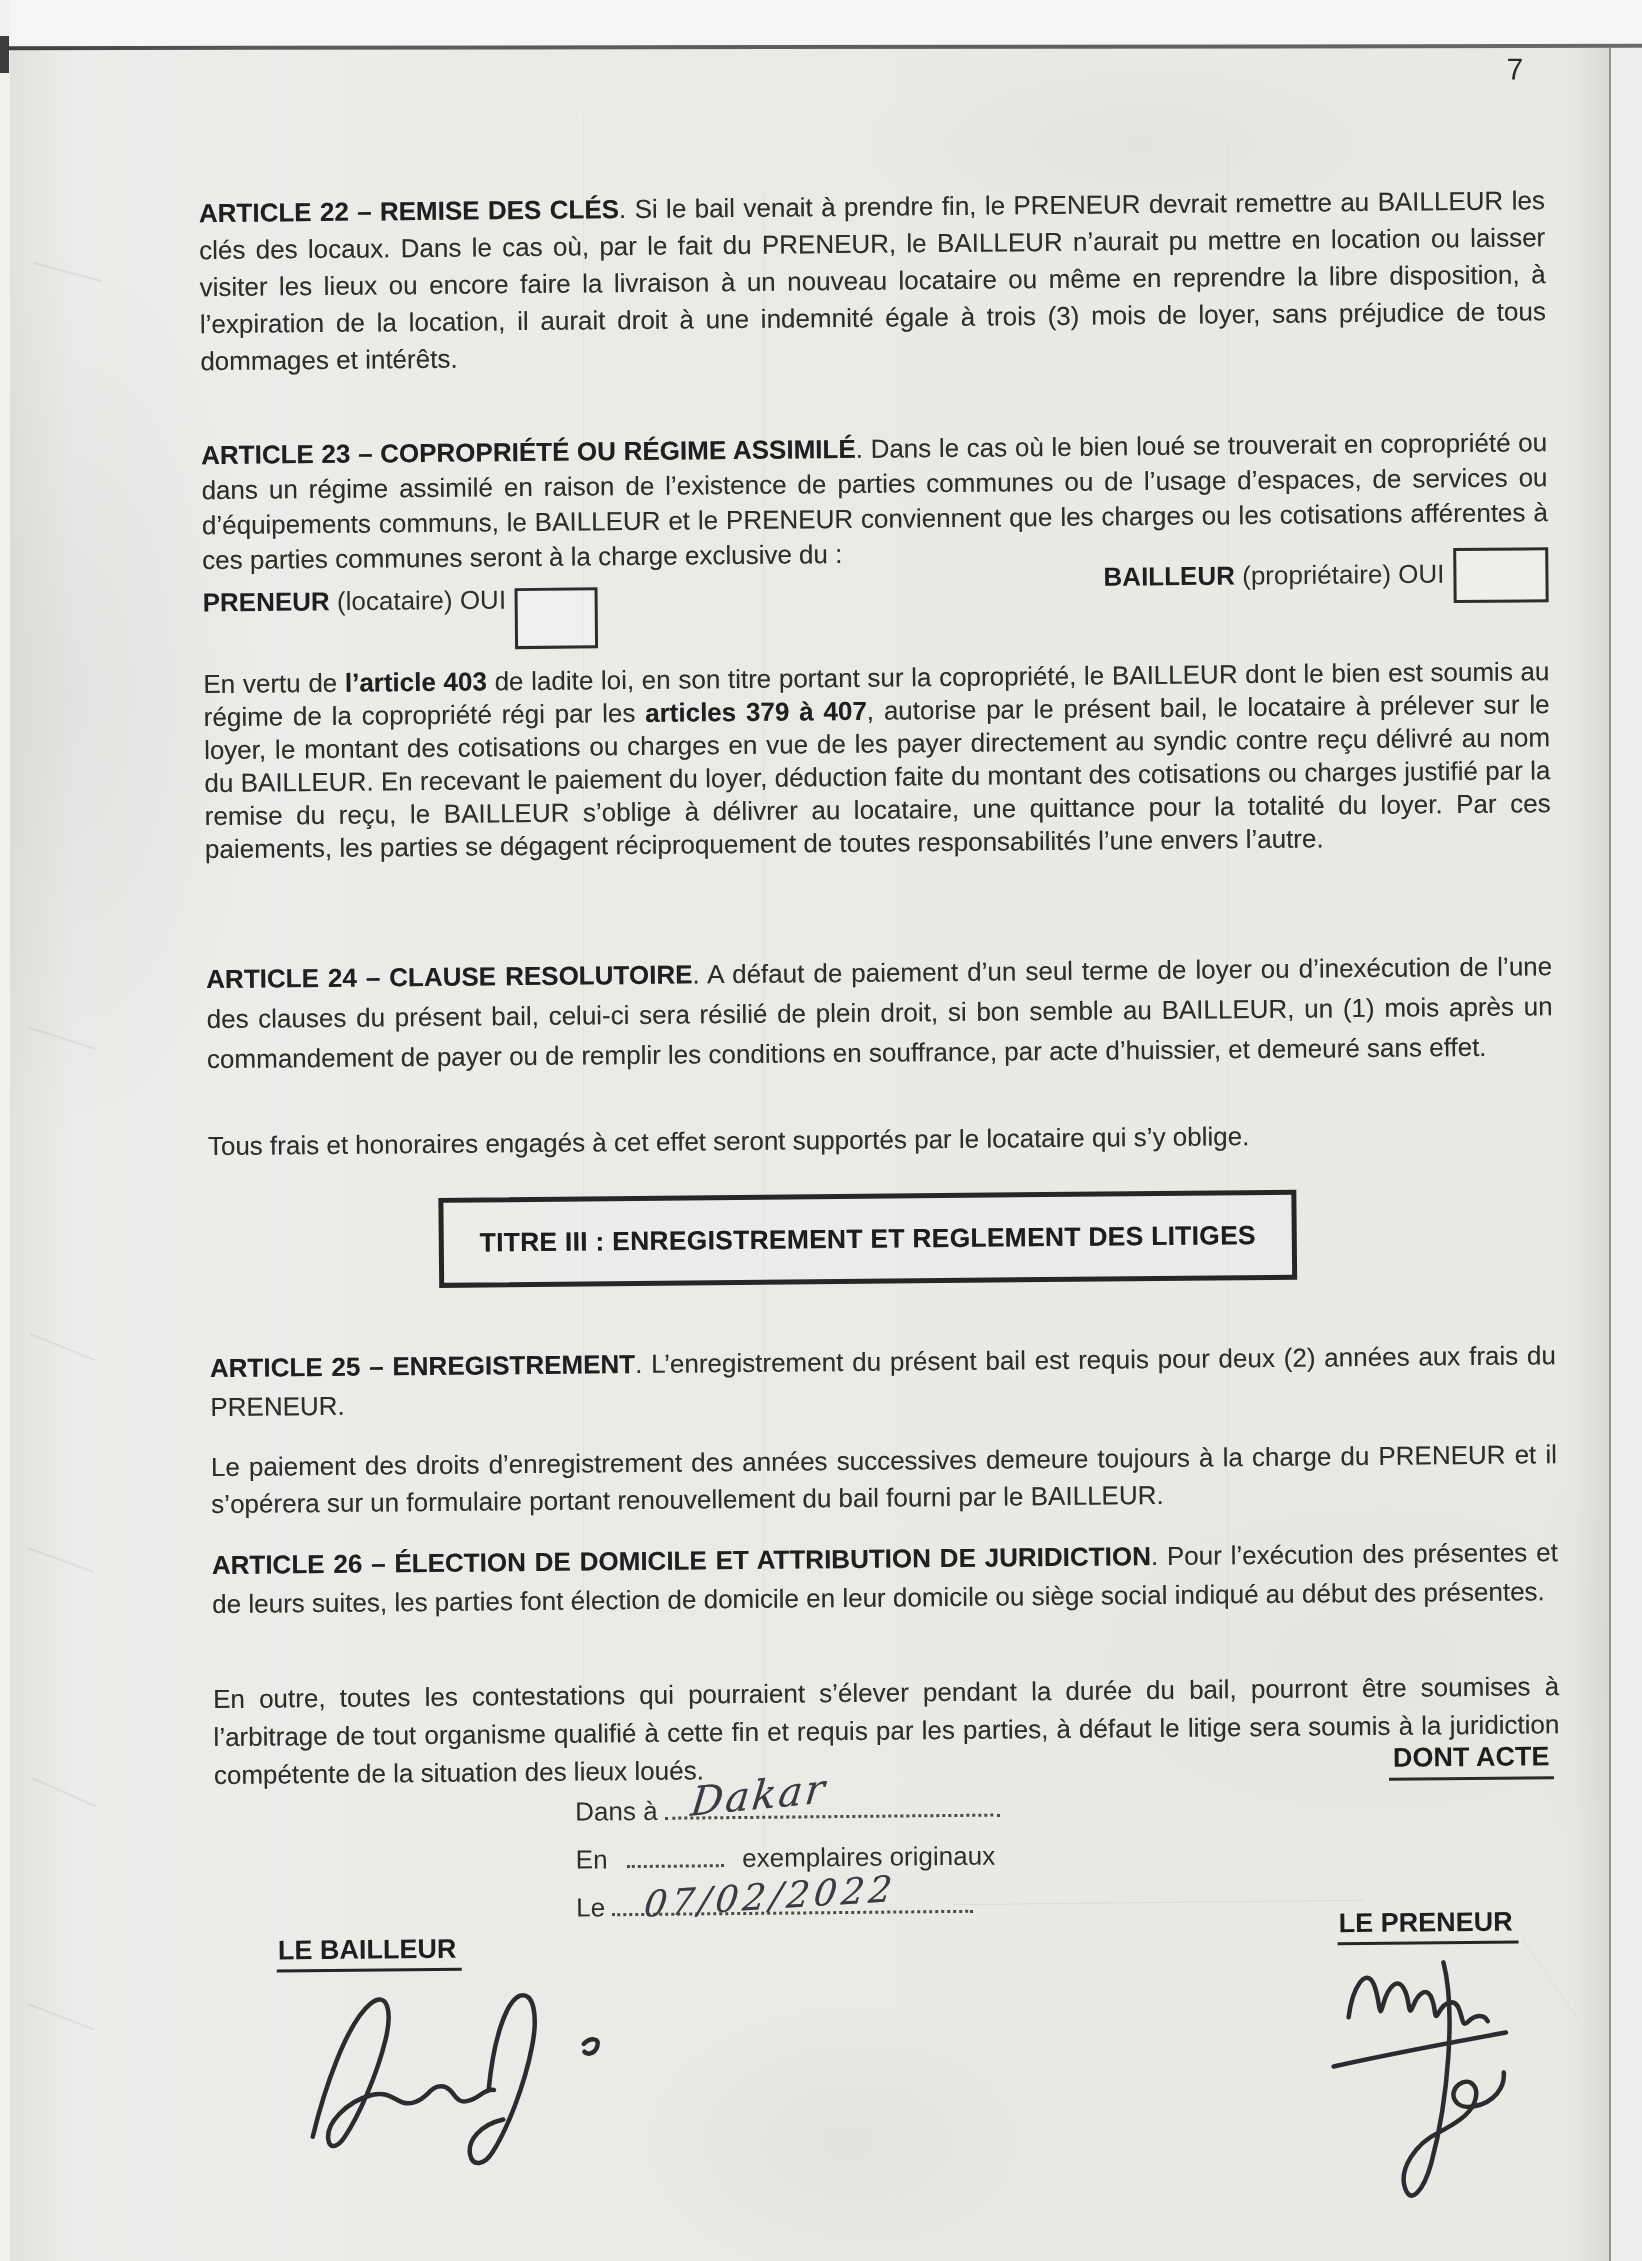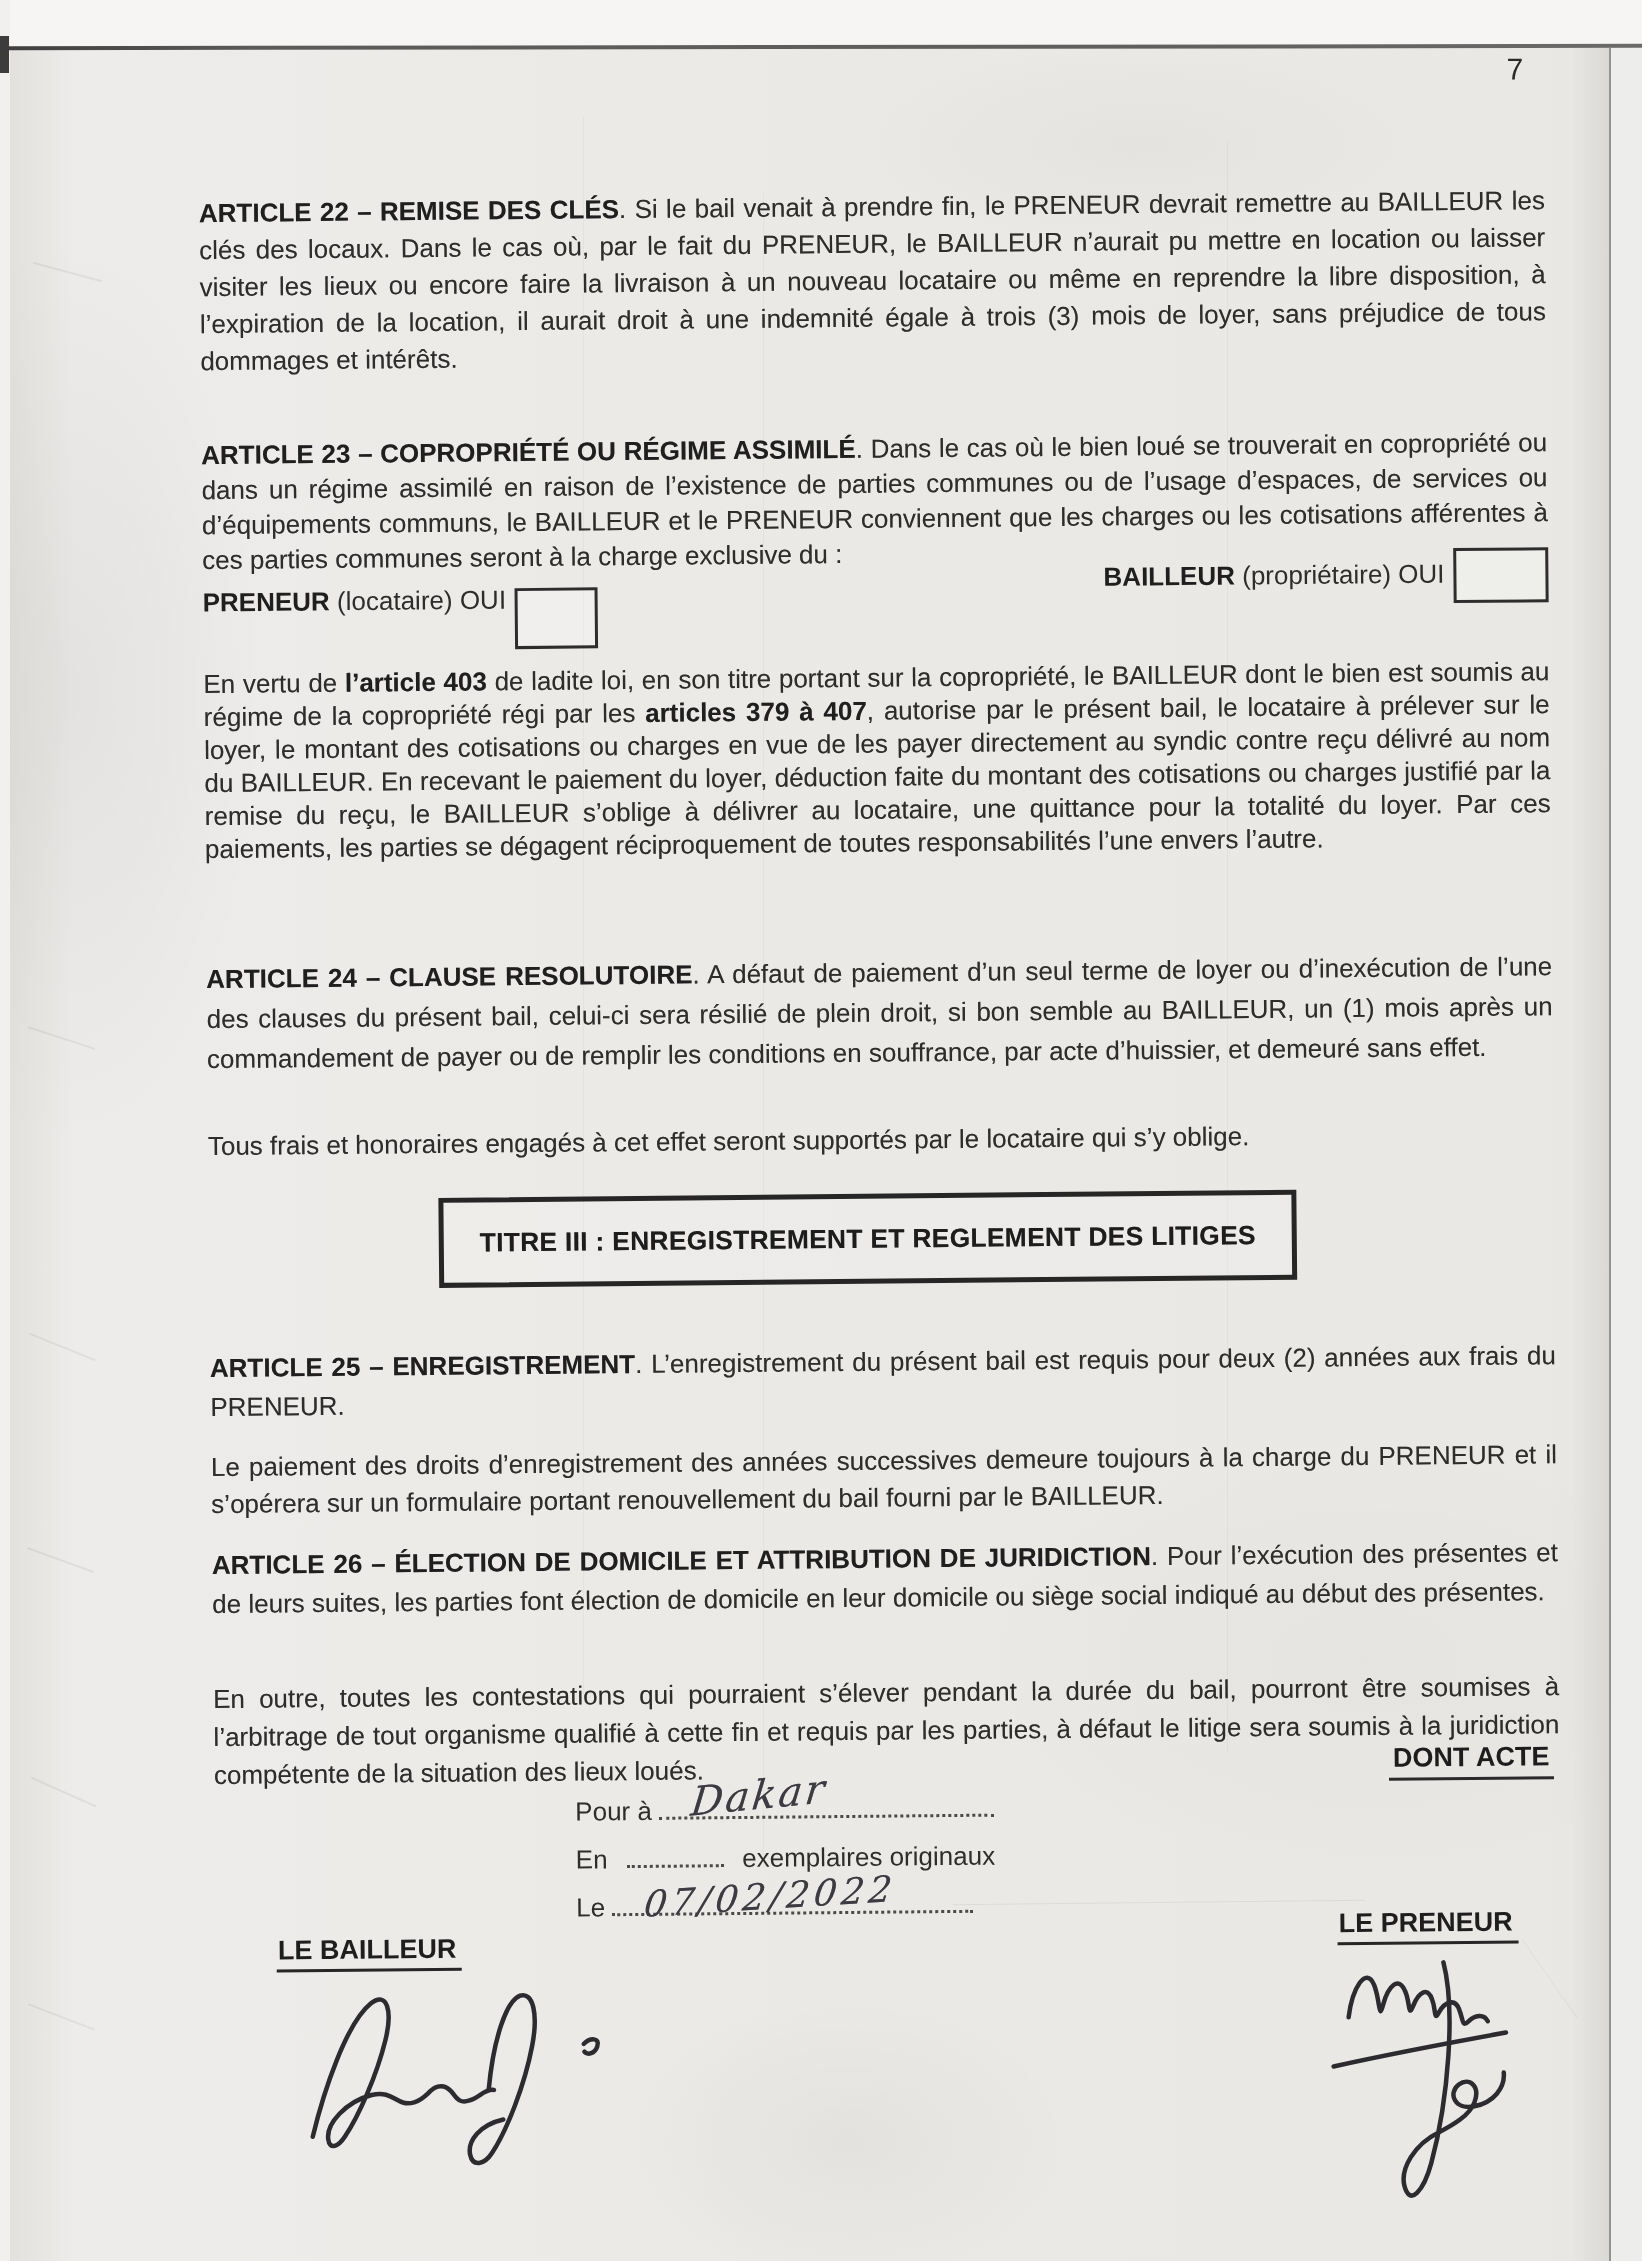--- a/index.html
+++ b/index.html
@@ -128,21 +128,21 @@
     <p class="abs para" style="top:1416px;line-height:37px;"><span>Le paiement des droits d’enregistrement des années successives demeure toujours à la charge du PRENEUR et il s’opérera sur un formulaire portant renouvellement du bail fourni par le BAILLEUR.</span></p>
 
     <p class="abs para" style="top:1513px;line-height:39px;"><span class="b">ARTICLE   26 – ÉLECTION  DE  DOMICILE  ET  ATTRIBUTION  DE  JURIDICTION</span><span>. Pour l’exécution des présentes et de leurs suites, les parties font élection de domicile en leur domicile ou siège social indiqué au début des présentes.</span></p>
 
     <p class="abs para" style="top:1647px;line-height:38px;"><span>En outre, toutes les contestations qui pourraient s’élever pendant la durée du bail, pourront être soumises à l’arbitrage de tout organisme qualifié à cette fin et requis par les parties, à défaut le litige sera soumis à la juridiction compétente de la situation des lieux loués.</span></p>
 
     <div class="abs dontacte">DONT ACTE</div>
 
     <div class="abs closing">
       <div class="row">
-        <span>Pour à</span>
+        <span>Dans à</span>
         <span class="dots" style="width:335px;"></span>
         <span class="hand hand-city">Dakar</span>
       </div>
       <div class="row">
         <span>En</span>
         <span class="dots" style="width:97px;margin:0 11.6px;"></span>
         <span>exemplaires originaux</span>
       </div>
       <div class="row">
         <span>Le</span>

